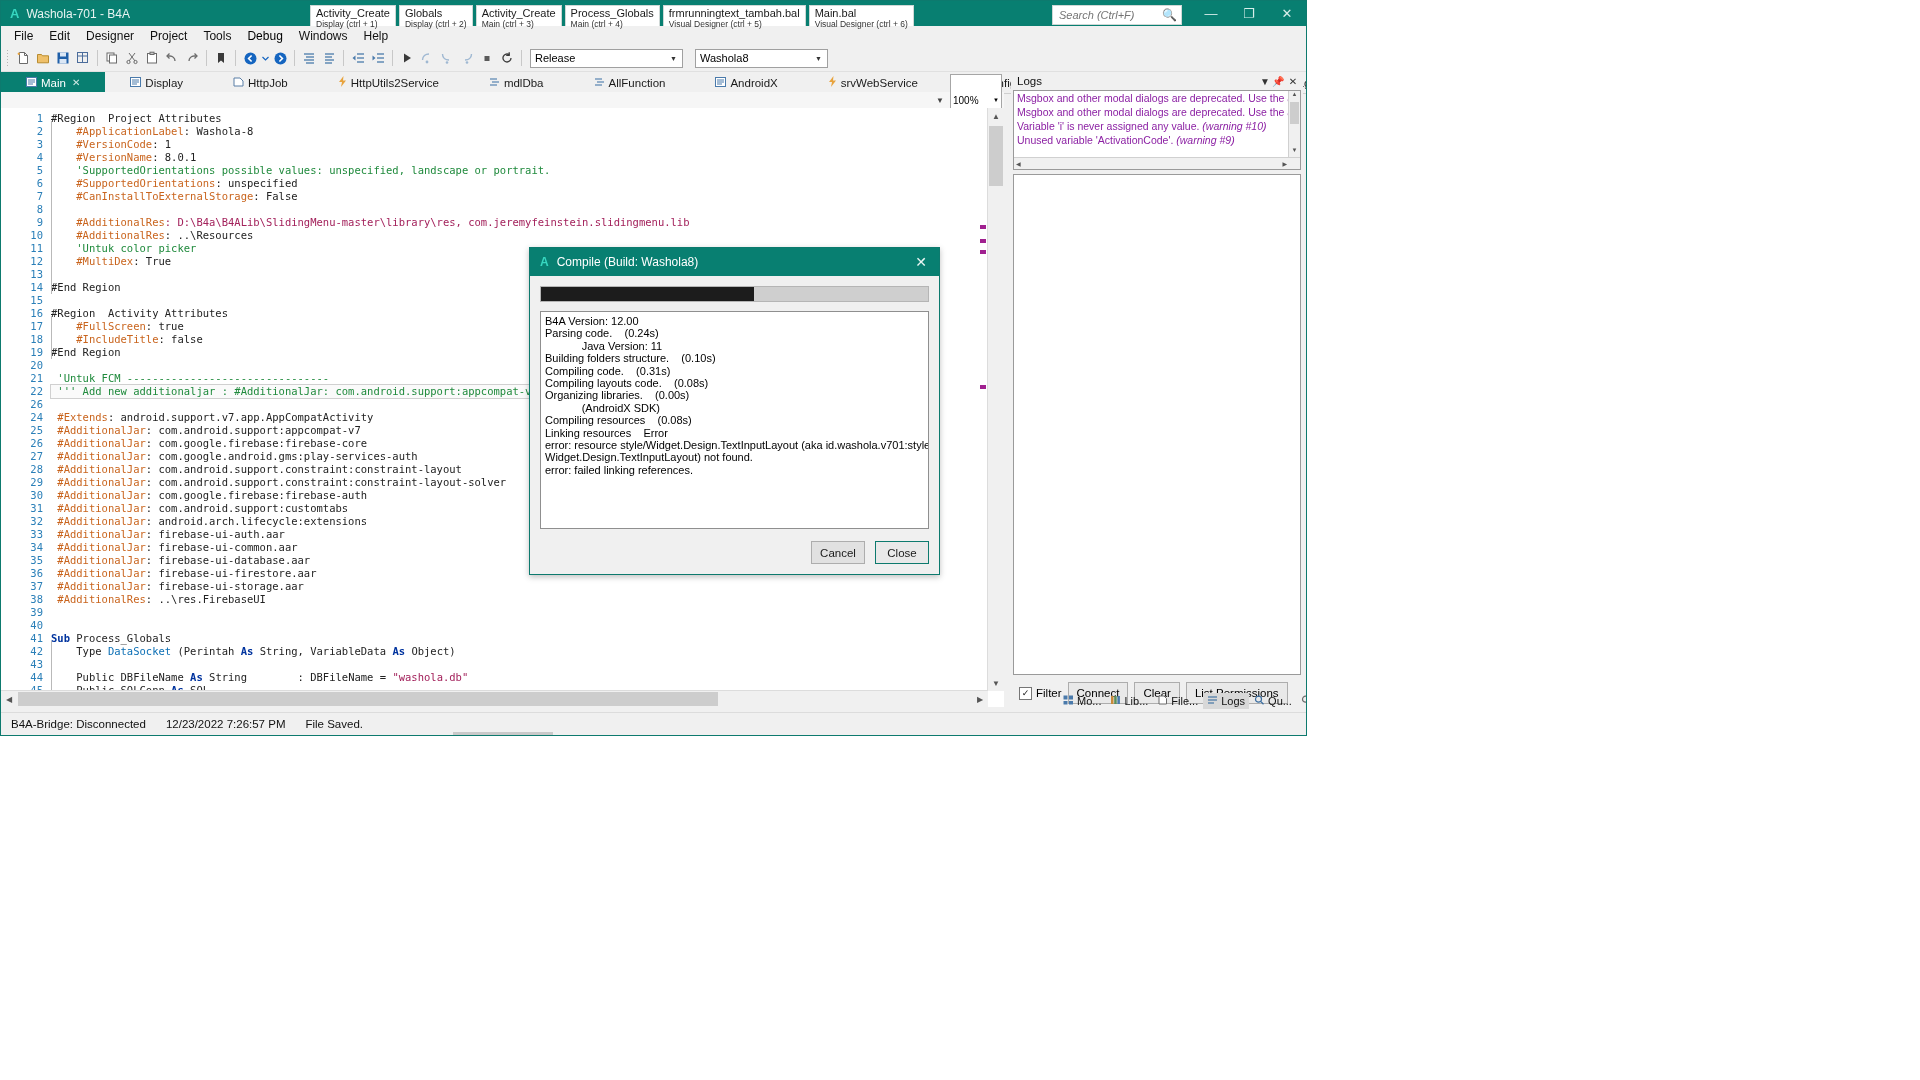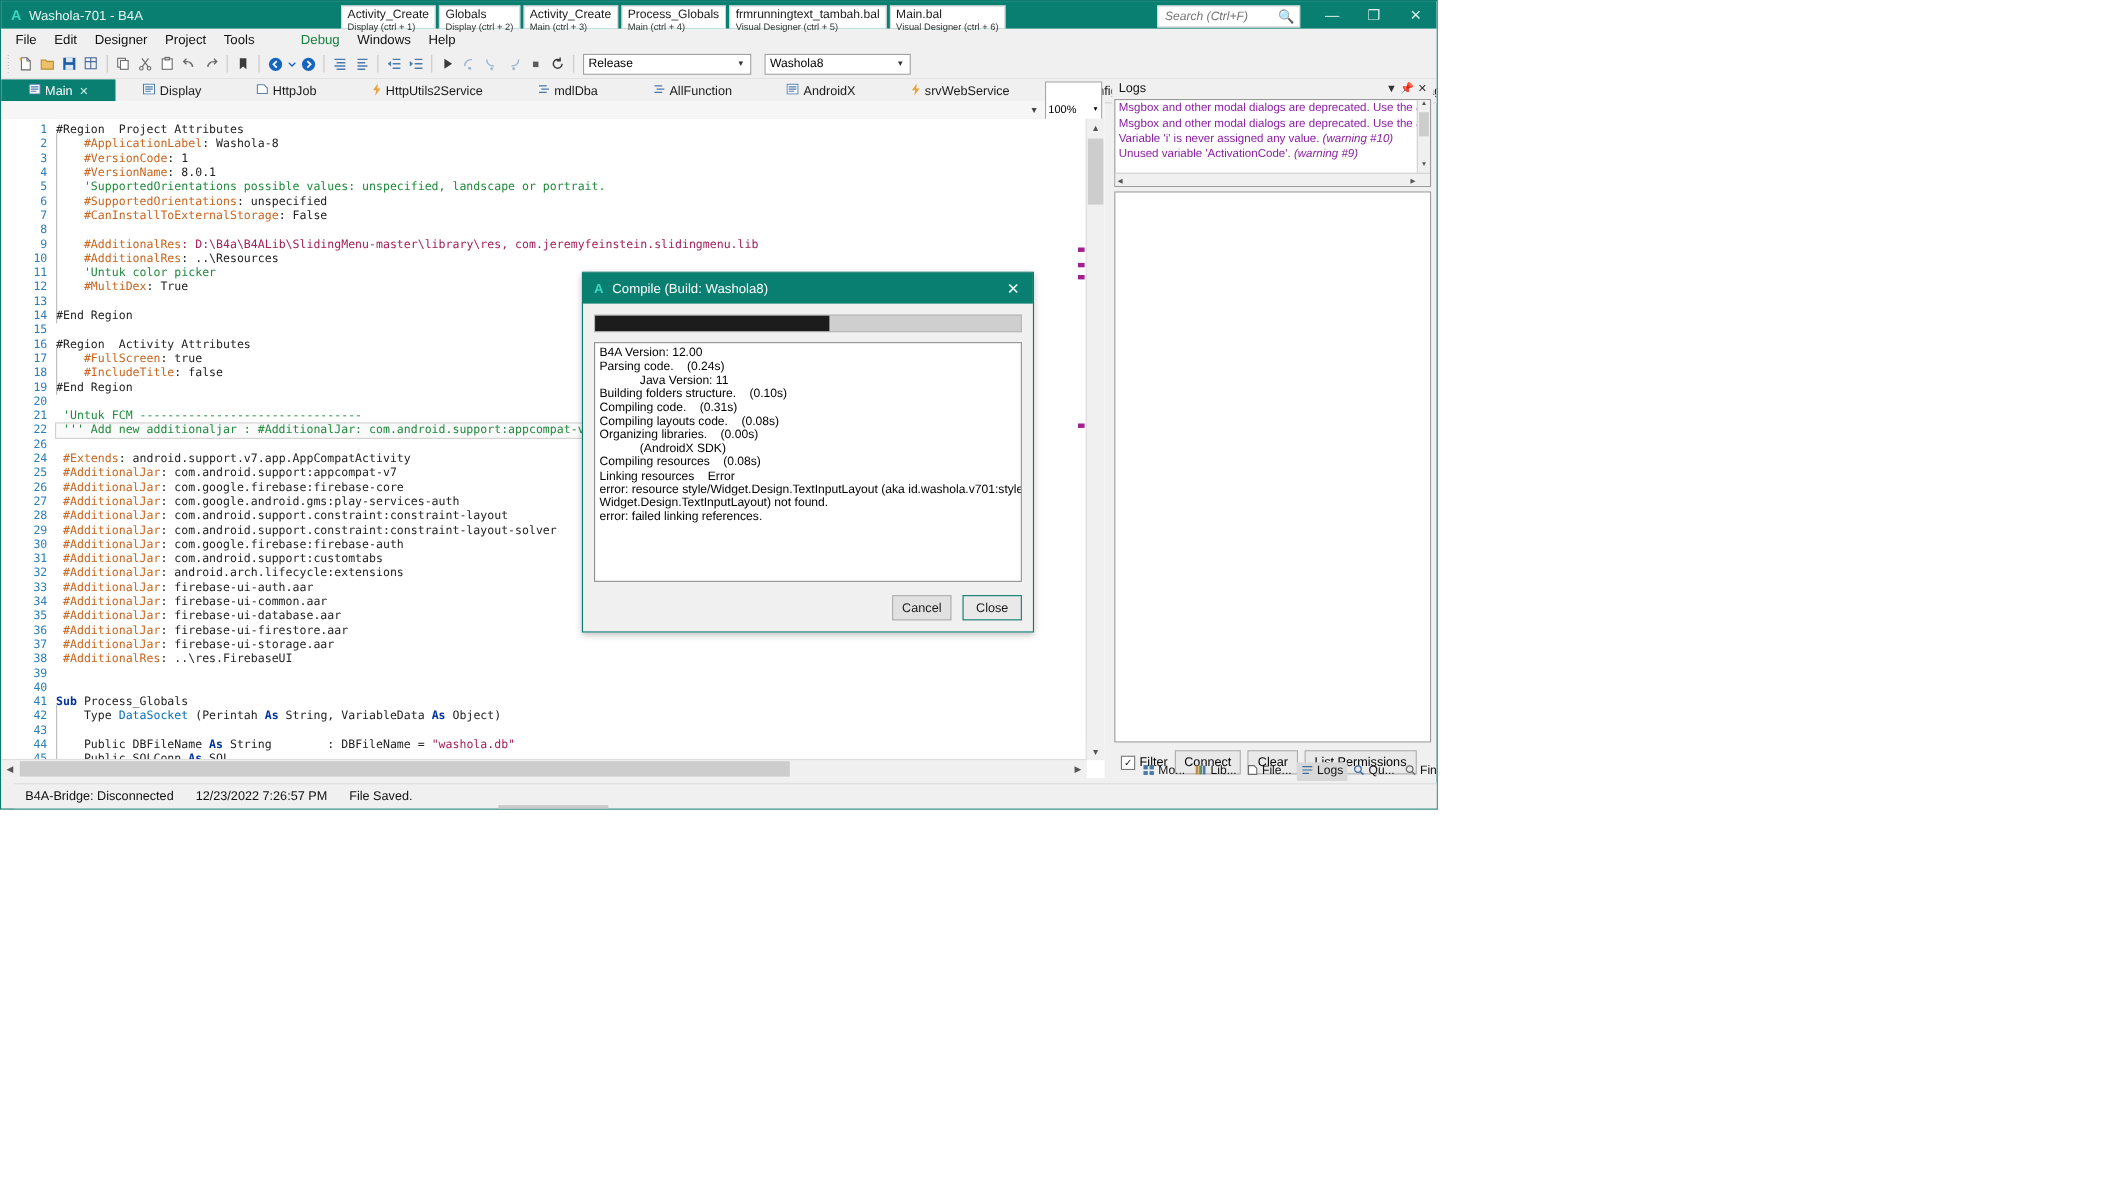--- a/index.html
+++ b/index.html
@@ -43,21 +43,21 @@
   }
   #search-wrap input{
     border:none;outline:none;flex:1;font-size:11px;font-style:italic;color:#6b6b6b;
     font-family:"Liberation Sans", sans-serif;background:transparent;width:10px;
   }
   .search-glyph{color:#1b5fbe;font-size:12px;}
   .wbtn{width:38px;height:25px;display:flex;align-items:center;justify-content:center;color:#d8eeea;font-size:13px;}
   
   #menubar{height:19px;background:#f0f0f0;display:flex;align-items:center;padding-left:5px;gap:0;}
   #menubar .mi{padding:1px 8px;font-size:12px;color:#111;}
-  #menubar .mi.disabled{color:#15803d;margin-left:26px;}
+  #menubar .mi.disabled{color:#000000;}
   
   #toolbar{height:26px;background:#f0f0f0;display:flex;align-items:center;padding-left:4px;gap:0;border-bottom:1px solid #e0e0e0;}
   .tbtn{width:20px;height:22px;display:flex;align-items:center;justify-content:center;font-size:13px;color:#3d3d3d;}
   .tsep{width:1px;height:16px;background:#c8c8c8;margin:0 4px;}
   .grip{width:6px;height:16px;margin-right:2px;
         background:repeating-linear-gradient(to bottom,#b5b5b5 0 1px,transparent 1px 3px);
         background-size:1px 100%;background-repeat:repeat-y;background-position:2px 0;}
   .combo{
     height:17px;border:1px solid #a0a0a0;background:#fff;display:flex;align-items:center;
     padding:0 2px 0 4px;font-size:11px;margin-left:4px;position:relative;
@@ -120,26 +120,26 @@
   .logline i{color:#8b1fa3;}
   #logs-top-vs{position:absolute;right:0;top:0;width:11px;bottom:11px;background:#f0f0f0;border-left:1px solid #d0d0d0;}
   #logs-top-vs .t{position:absolute;top:11px;left:1px;width:9px;height:22px;background:#cdcdcd;}
   #logs-top-hs{position:absolute;left:0;right:0;bottom:0;height:11px;background:#f0f0f0;border-top:1px solid #d0d0d0;display:flex;align-items:center;justify-content:space-between;}
   #logs-main{flex:1;margin:4px 2px 0 2px;background:#fff;border:1px solid #9a9a9a;}
   #logs-actions{height:28px;display:flex;align-items:center;gap:6px;padding:4px 6px 0 8px;}
   .chk{display:flex;align-items:center;gap:4px;font-size:11.5px;}
   .chk .bx{width:11px;height:11px;border:1px solid #767676;background:#fff;display:flex;align-items:center;justify-content:center;font-size:9px;color:#111;}
   .lbtn{height:20px;border:1px solid #adadad;background:#e9e9e9;font-size:11.5px;padding:0 8px;display:flex;align-items:center;}
   
-  #dockbar{position:absolute;left:1034px;top:689px;width:292px;height:22px;display:flex;align-items:center;gap:1px;font-size:11px;}
+  #dockbar{position:absolute;left:1058px;top:689px;width:292px;height:22px;display:flex;align-items:center;gap:1px;font-size:11px;}
   .dk{display:flex;align-items:center;gap:3px;padding:2px 4px;color:#111;white-space:nowrap;}
   .dk.active{background:#d8d8d8;}
   
   #statusbar{
-    position:absolute;left:12px;bottom:0;width:100%;height:22px;background:#f0f0f0;
+    position:absolute;left:0;bottom:0;width:100%;height:22px;background:#f0f0f0;
     border-top:1px solid #dcdcdc;display:flex;align-items:center;font-size:11.5px;color:#111;
   }
   #statusbar .seg{padding:0 10px;}
   
   #taskstrip{position:absolute;left:452px;top:731px;width:100px;height:5px;background:#c9c9c9;}
   
   #dlg{
     position:absolute;left:528px;top:246px;width:411px;height:328px;
     background:#f0f0f0;border:1px solid #0d7a6e;box-sizing:border-box;
     box-shadow:0 2px 6px rgba(0,0,0,.25);

